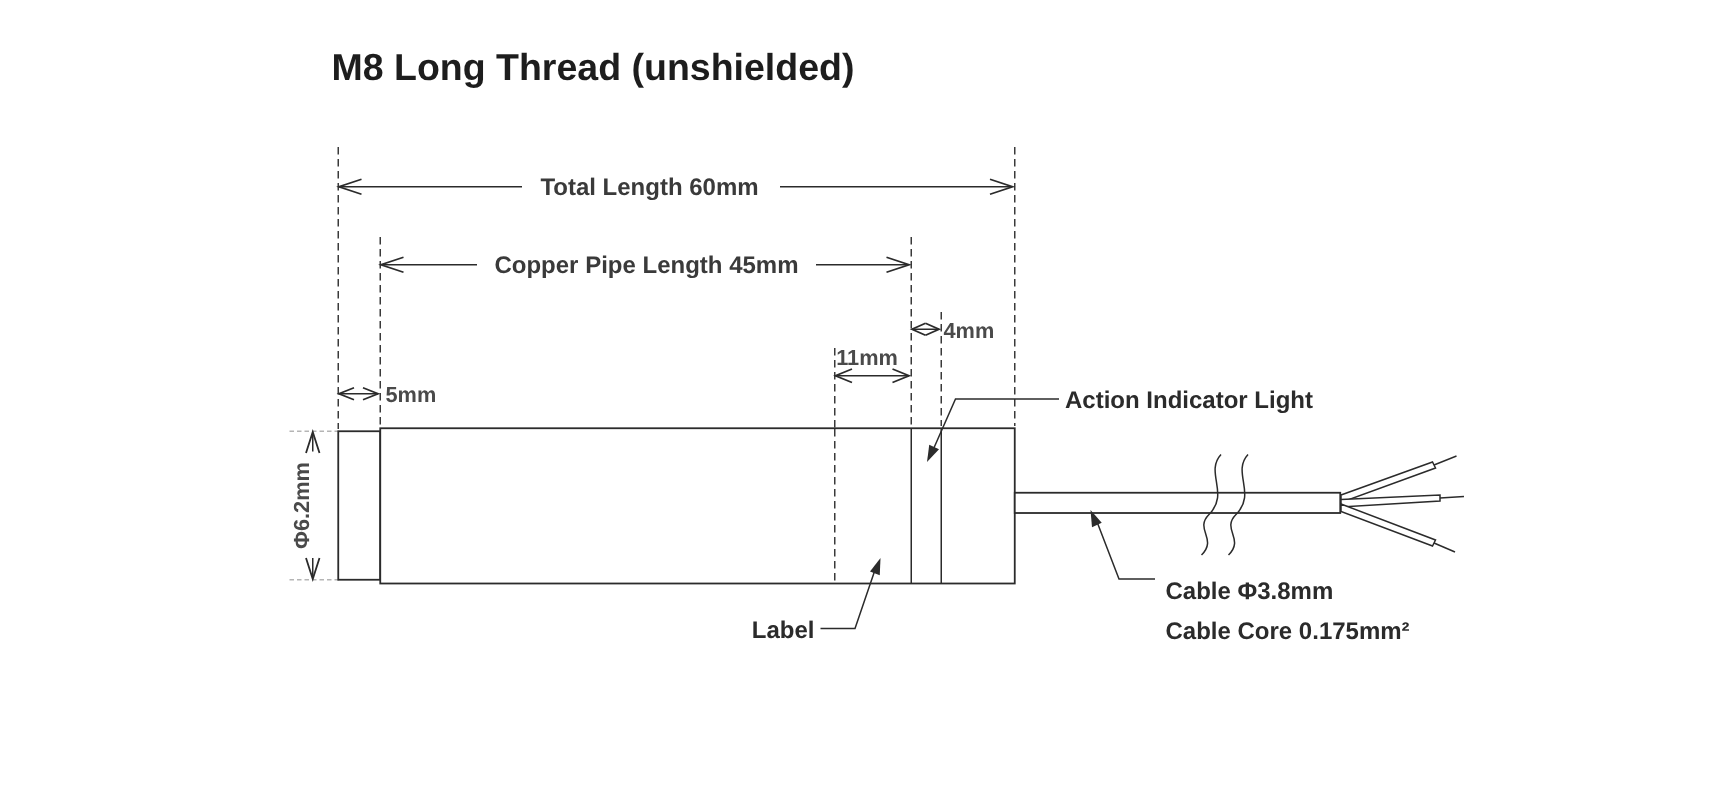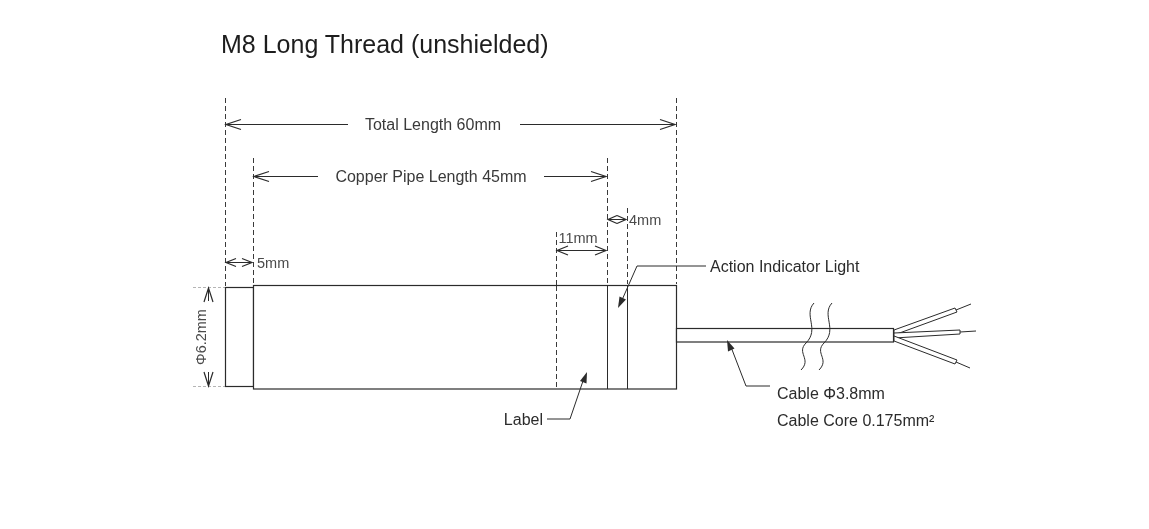--- a/index.html
+++ b/index.html
@@ -2,20 +2,21 @@
 <html><head>
 <meta charset="utf-8">
 <style>
   html,body { margin:0; padding:0; background:#ffffff; }
   .screen {
     position:relative;
     width:1149px; height:529px;
     background:#ffffff;
     overflow:hidden;
     font-family:"Liberation Sans", sans-serif;
+    font-weight:bold;
   }
   svg { display:block; }
   text { font-family:"Liberation Sans", sans-serif; }
   .title    { font-size:25px; fill:#1d1d1d; }
   .dimtext  { font-size:16px; fill:#3a3a3a; }
   .dimsmall { font-size:14.5px; fill:#4a4a4a; }
   .callout  { font-size:16px; fill:#2b2b2b; }
   .ln    { stroke:#2b2b2b; stroke-width:1.2; fill:none; }
   .lnthin{ stroke:#2b2b2b; stroke-width:1; fill:none; }
   .white { fill:#ffffff; }

